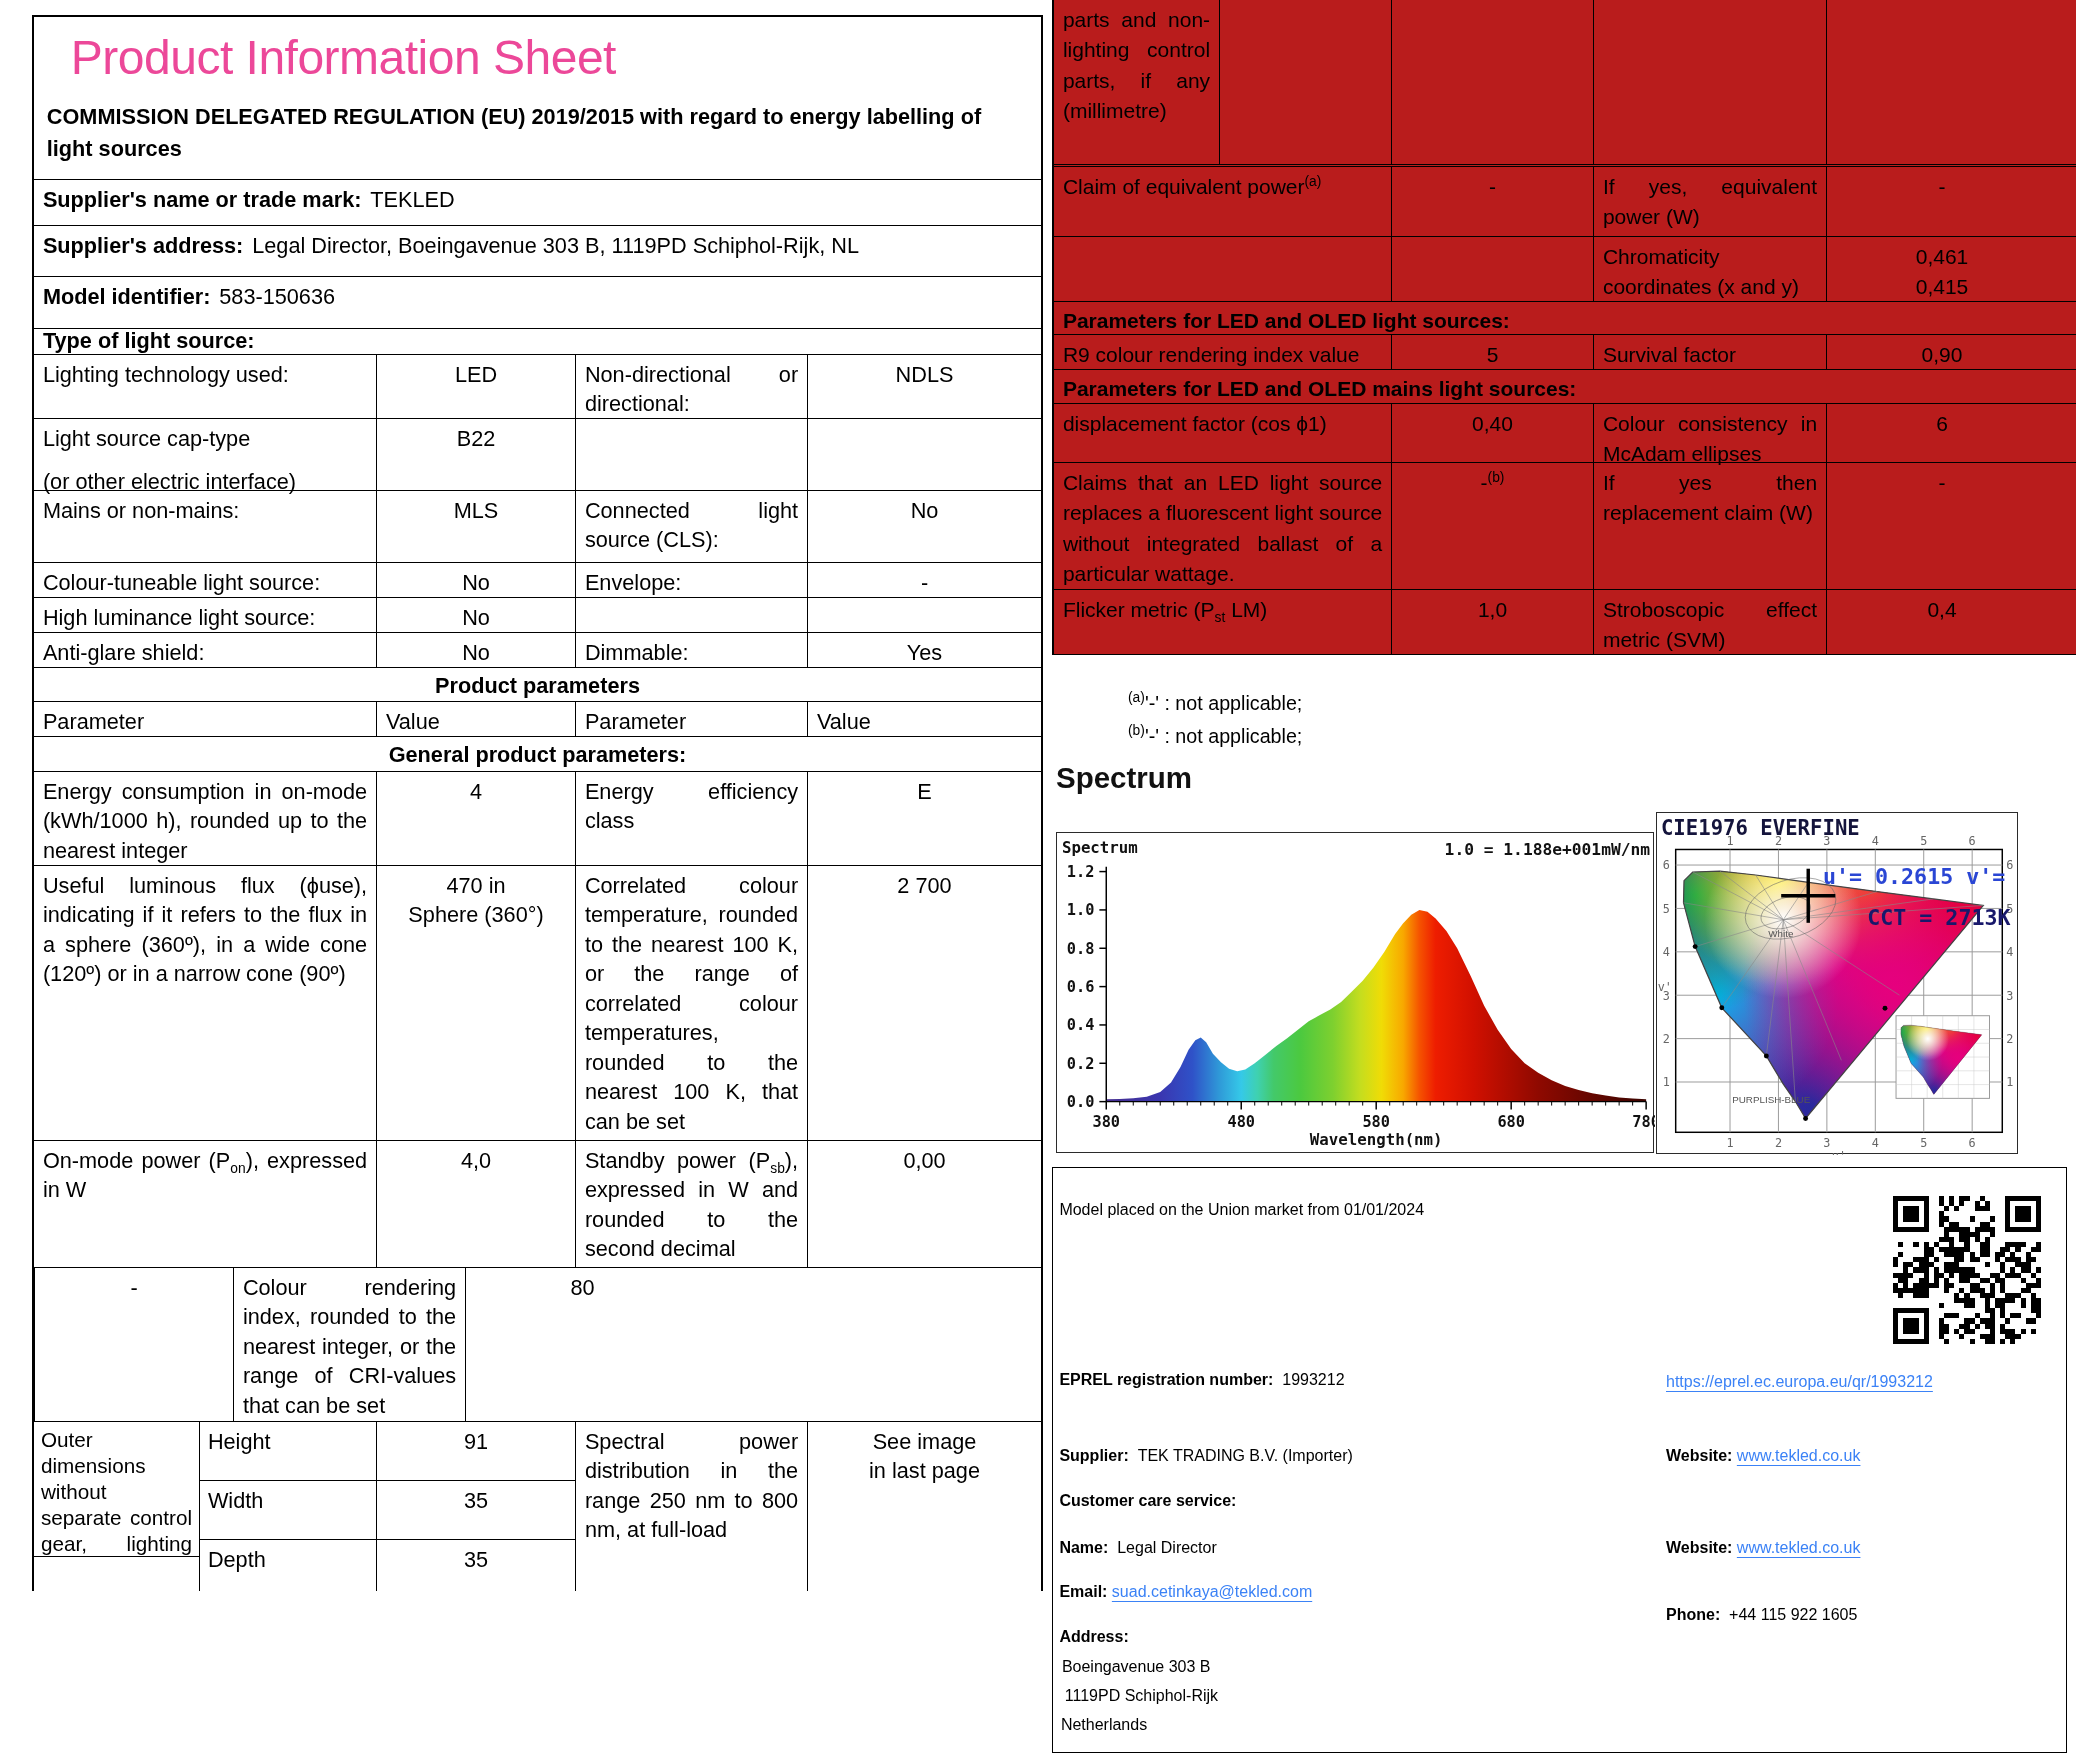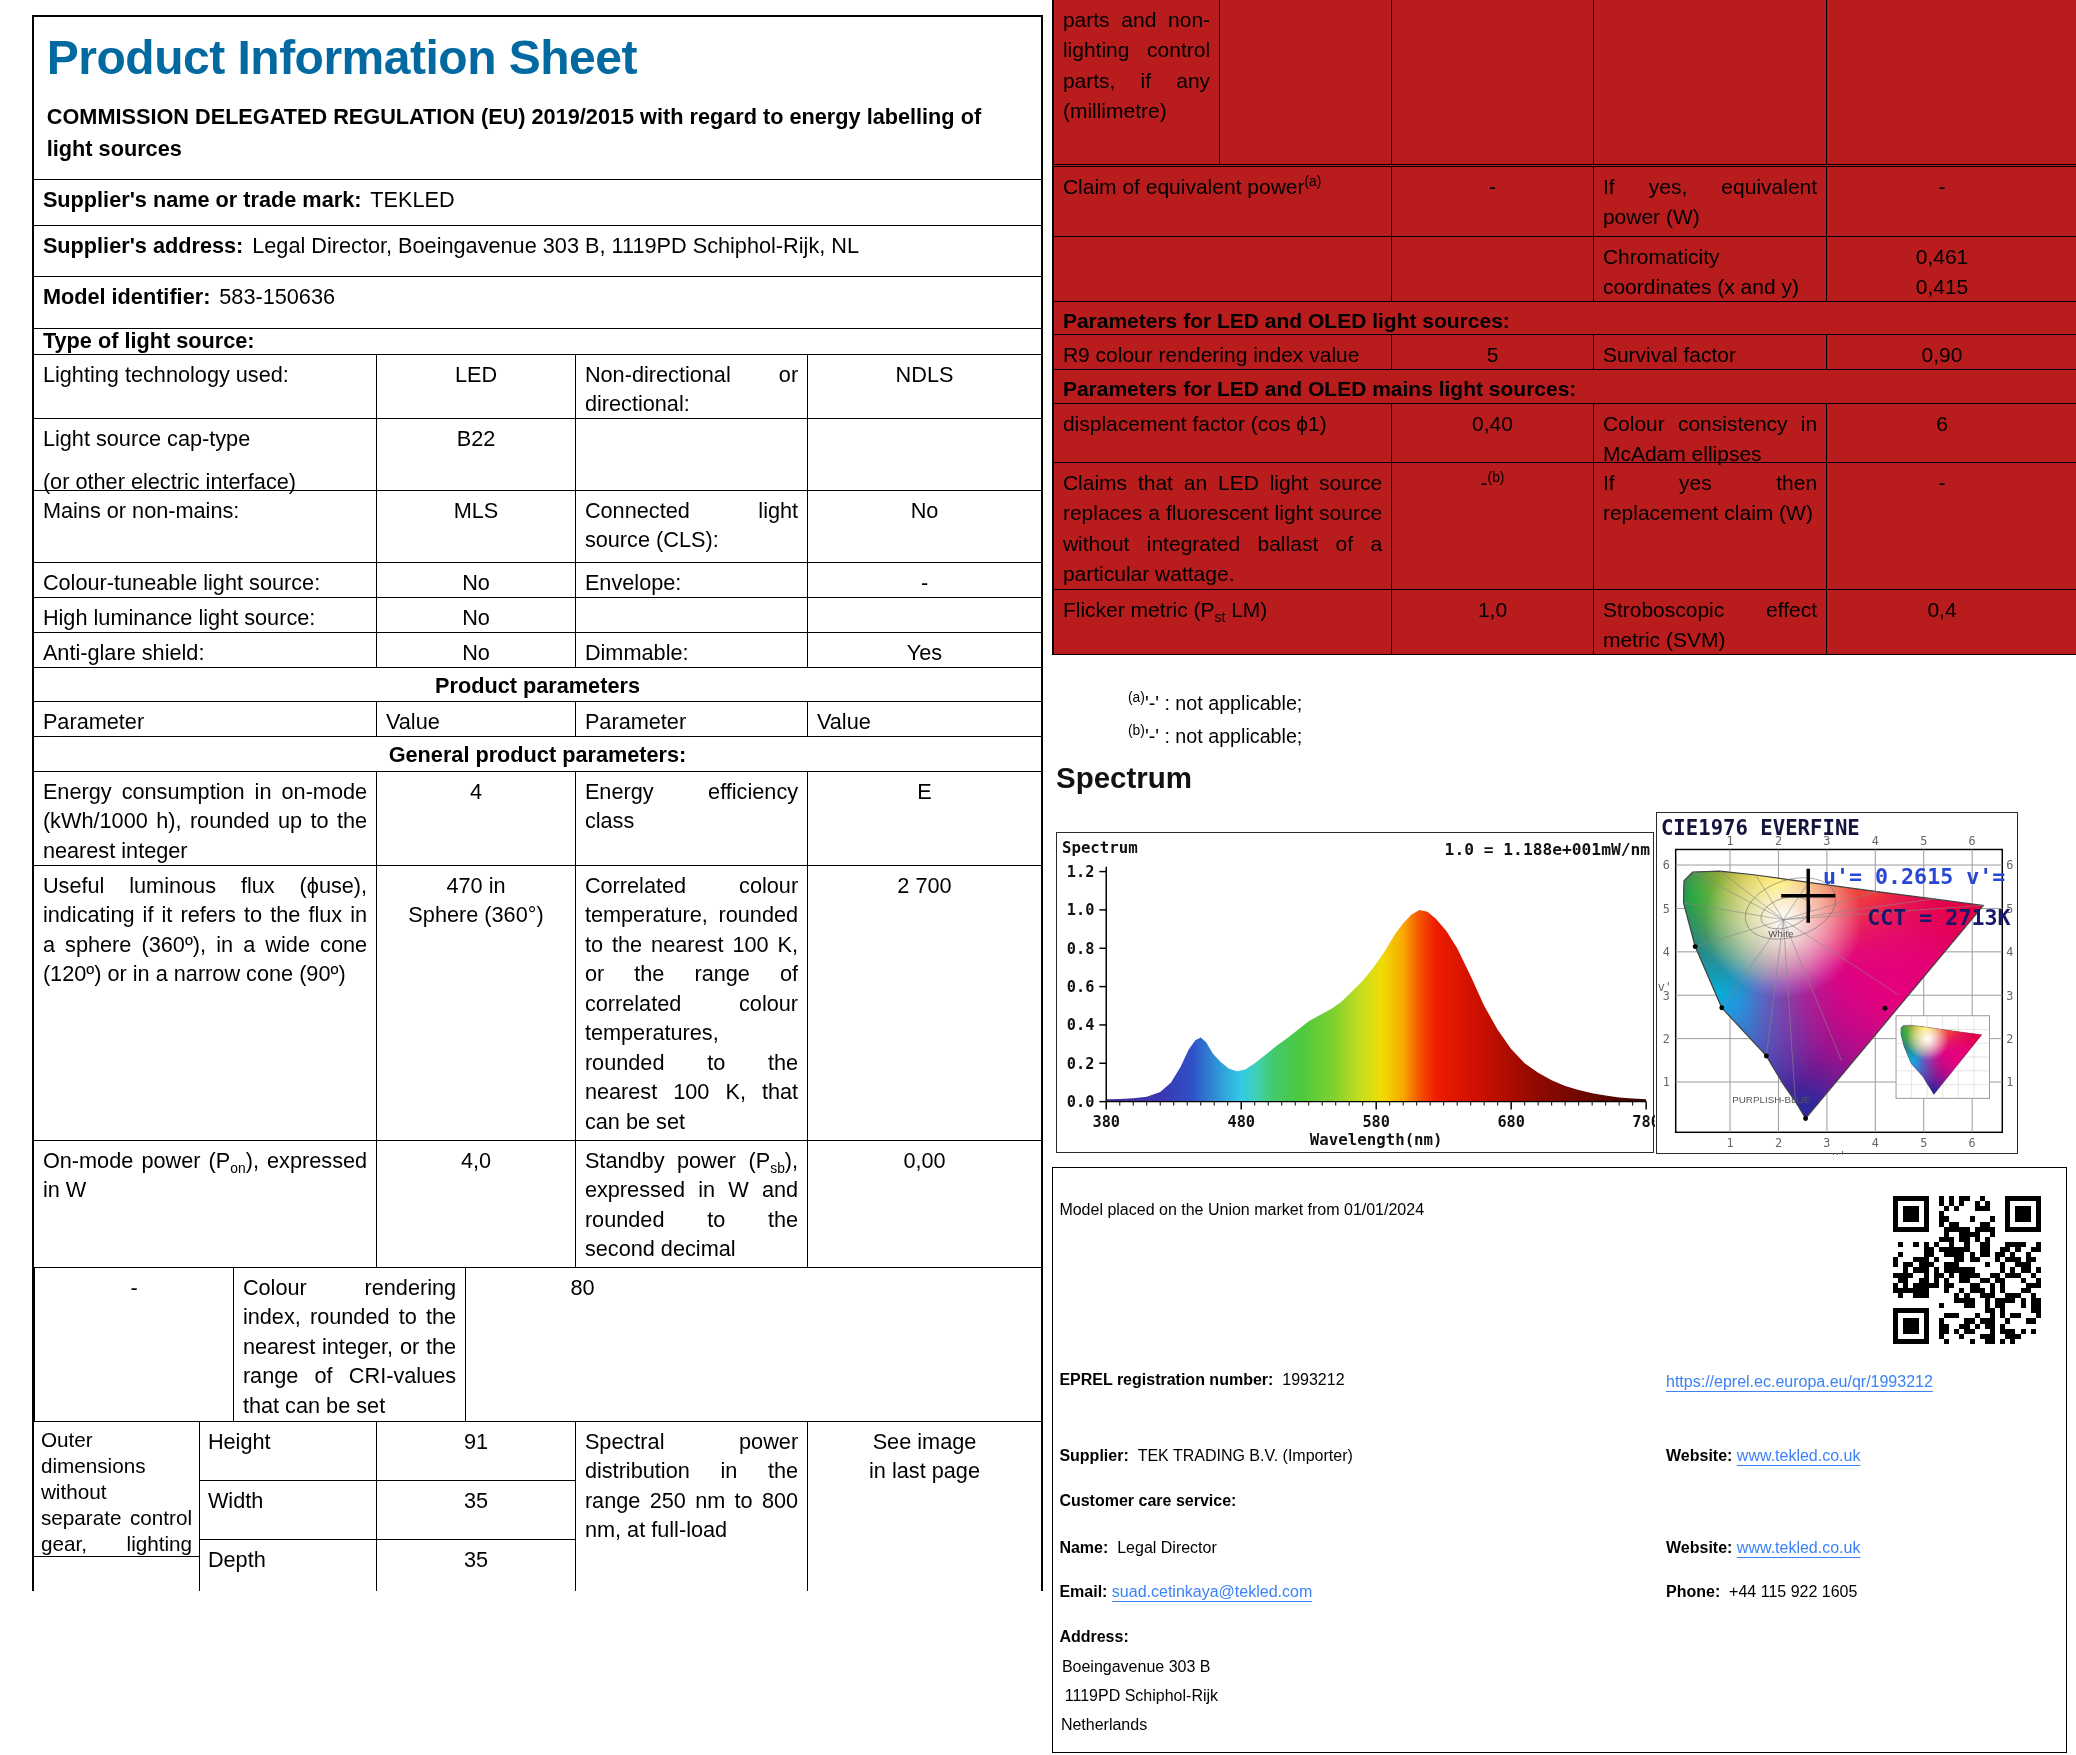--- a/index.html
+++ b/index.html
@@ -4,21 +4,21 @@
 <style>
   * { box-sizing: border-box; margin: 0; padding: 0; }
   html,body { background:#fff; }
   body { width:2077px; height:1756px; position:relative; font-family:"Liberation Sans", sans-serif; color:#000; }
   #page { position:absolute; inset:0; overflow:hidden; }
 
   
   #left-box { position:absolute; left:32px; top:14.8px; width:1011px; height:1576px;
               border:2px solid #000; border-bottom:none; font-size:21.7px; line-height:29.5px; overflow:hidden; background:#fff;}
   .lt-head { padding:13.8px 12.8px 14.8px; }
-  .lt-head h1 { font-size:48px; line-height:54px; font-weight:bold; color:#0369a1; letter-spacing:-0.5px; }
+  .lt-head h1 { font-size:48px; line-height:54px; font-weight:normal; color:#ec4899; letter-spacing:-0.5px;margin-left:24px; }
   .lt-head p { margin-top:16.7px; font-size:21.7px; line-height:31.5px;font-weight:bold; }
   .lrow { display:flex; border-top:1.5px solid #000; }
   .block { display:block; }
   .c { padding:4.9px 8.9px 0 8.9px; }
   .cb { border-left:1.5px solid #000; }
   .w1{width:342px;} .w2{width:199px;} .w3{width:232px;} .w4{width:234px;}
   .rw1{width:337px;} .rw2{width:202px;} .rw3{width:233px;} .rw4{width:231px;}
   .rwa{width:165px;} .rwb{width:172px;}
   .val { text-align:center; padding:4.9px 3.9px 0; }
   .j { text-align:justify; }
@@ -827,21 +827,21 @@
     </div>
     <div class="pline pcol2" style="top:365px">
       <b class="lab">Website:</b>
       <a class="lnk" href="#">www.tekled.co.uk</a>
     </div>
 
     <div class="pline" style="left:6.4px;top:409px">
       <b class="lab">Email:</b>
       <a class="lnk" href="#">suad.cetinkaya@tekled.com</a>
     </div>
-    <div class="pline pcol2" style="top:409px">
+    <div class="pline pcol2" style="top:432px">
       <b class="lab">Phone:</b><span>+44 115 922 1605</span>
     </div>
 
     <div class="pline" style="left:6.4px;top:454px">
       <b class="lab">Address:</b>
     </div>
     <div class="pline" style="left:8.9px;top:484px">Boeingavenue 303 B</div>
     <div class="pline" style="left:11.8px;top:513px">1119PD  Schiphol-Rijk</div>
     <div class="pline" style="left:7.9px;top:542px">Netherlands</div>
   </div>

